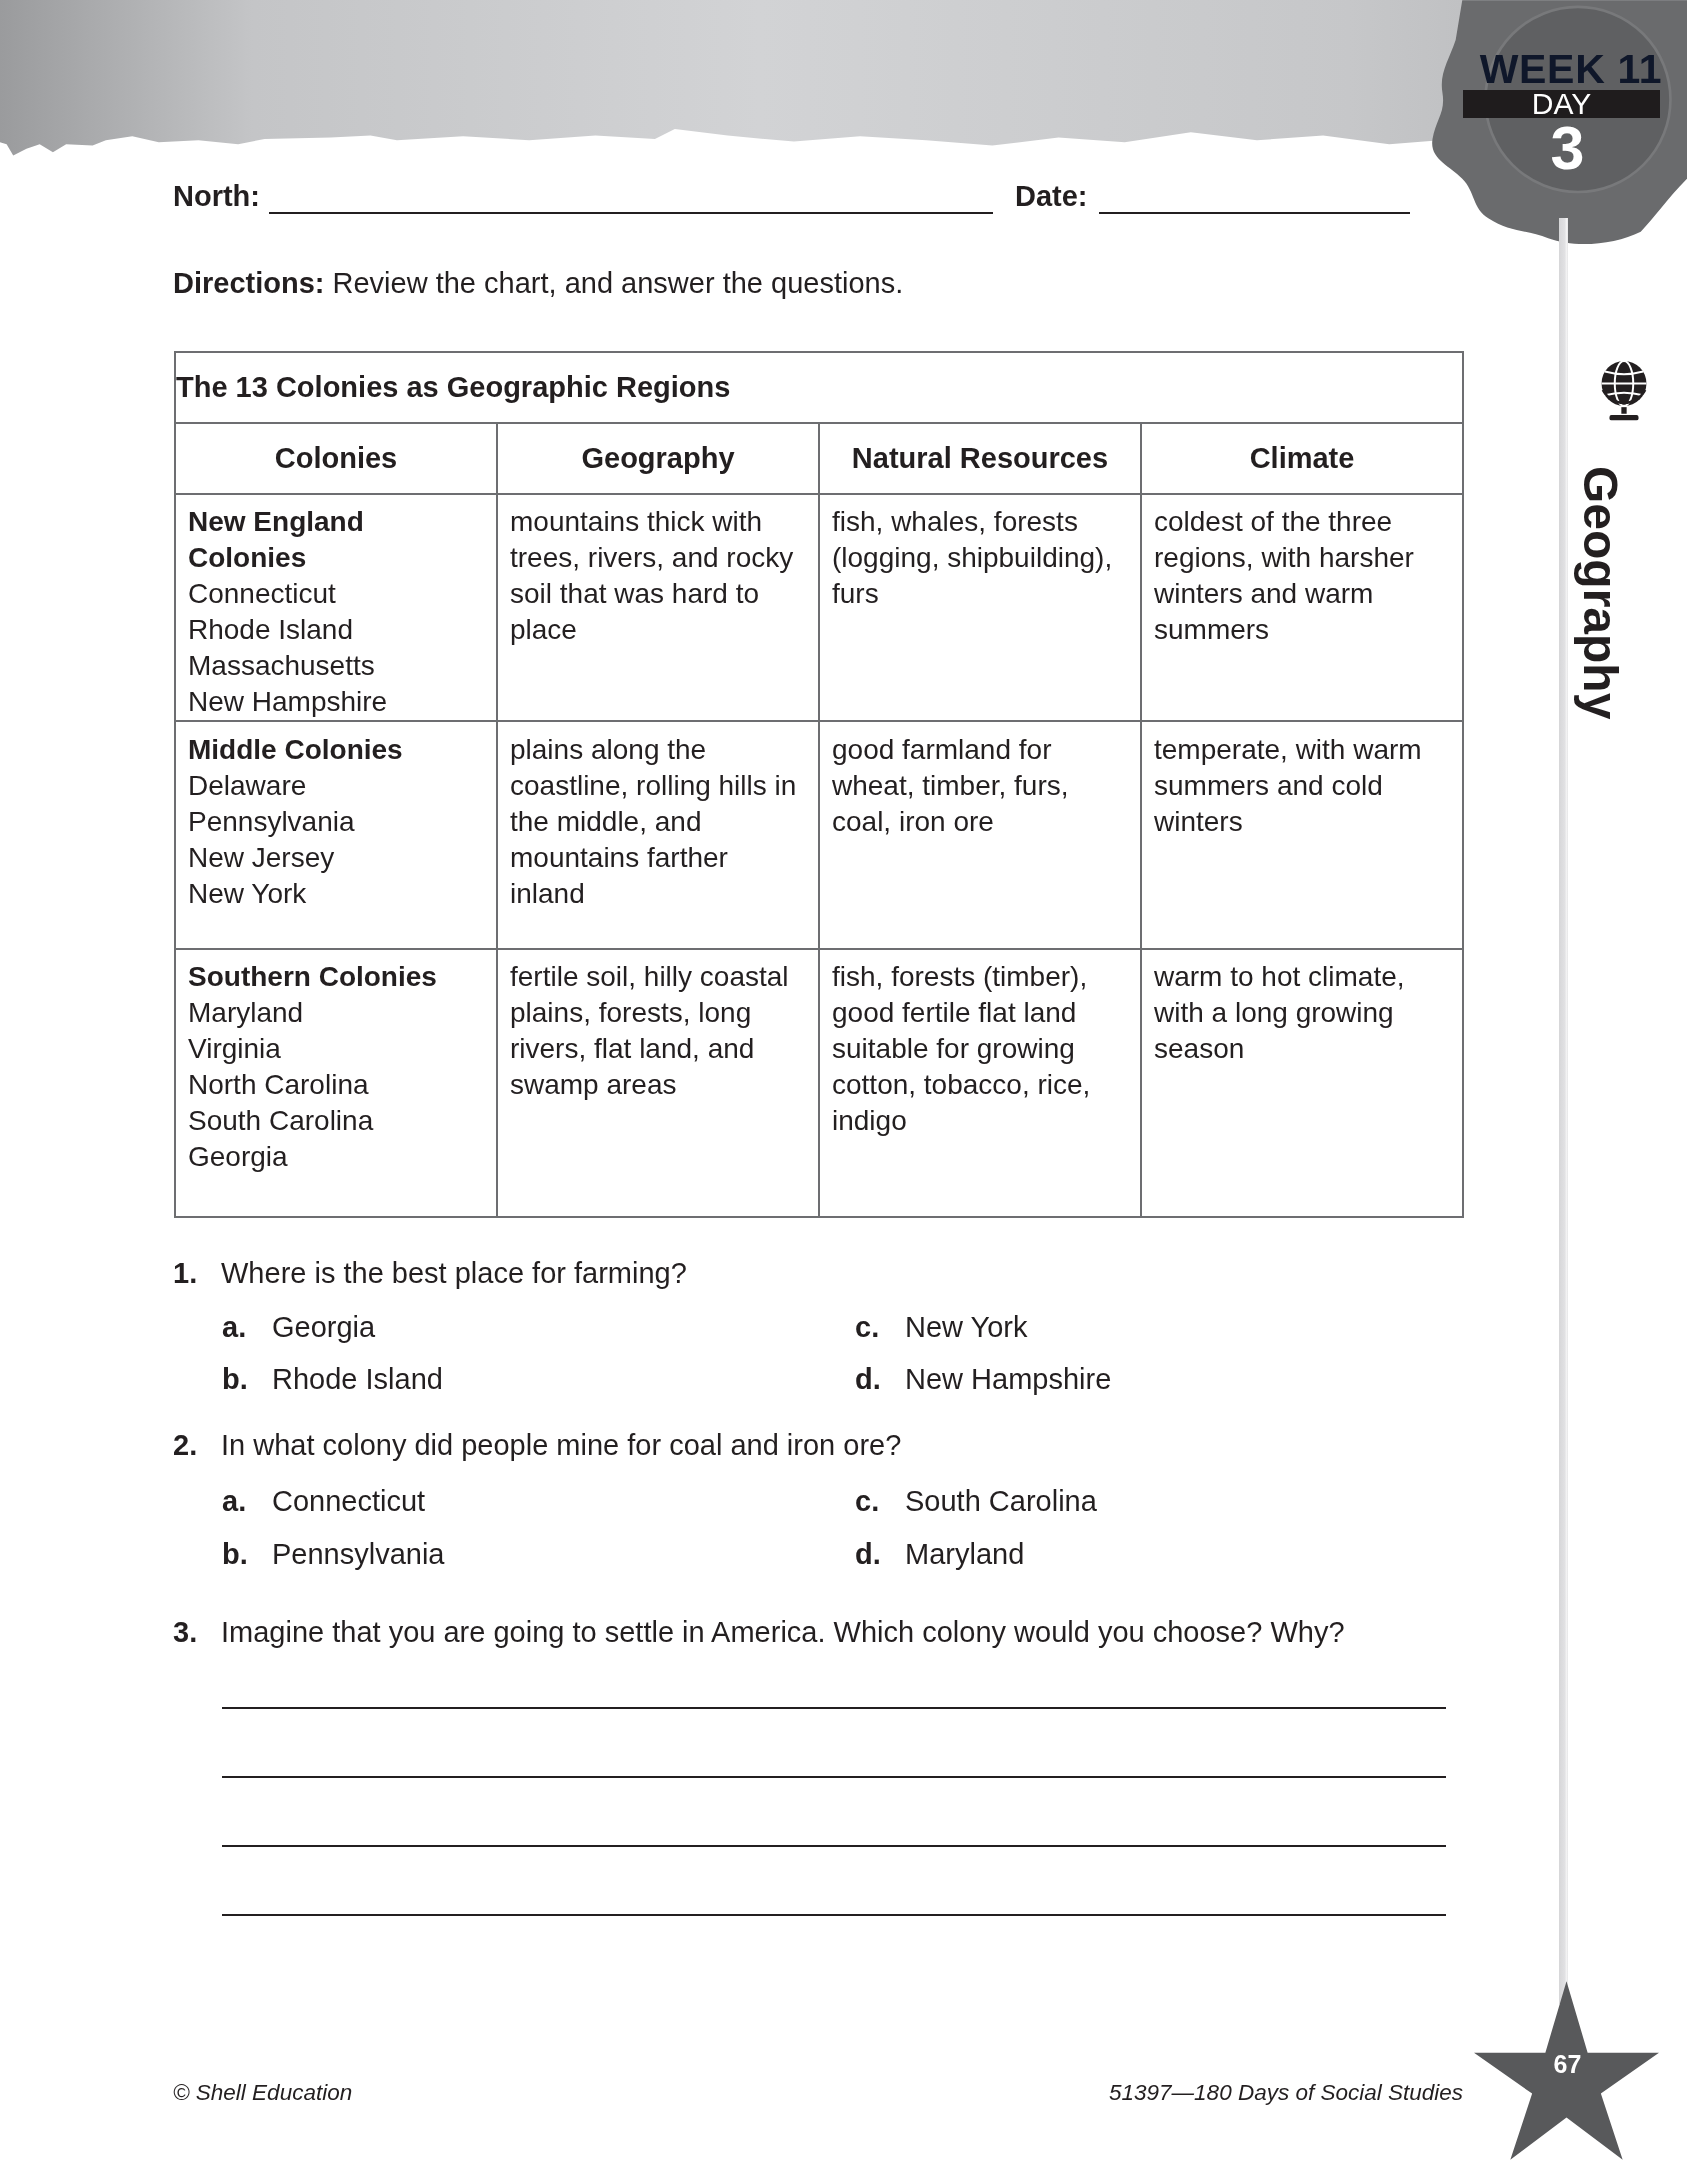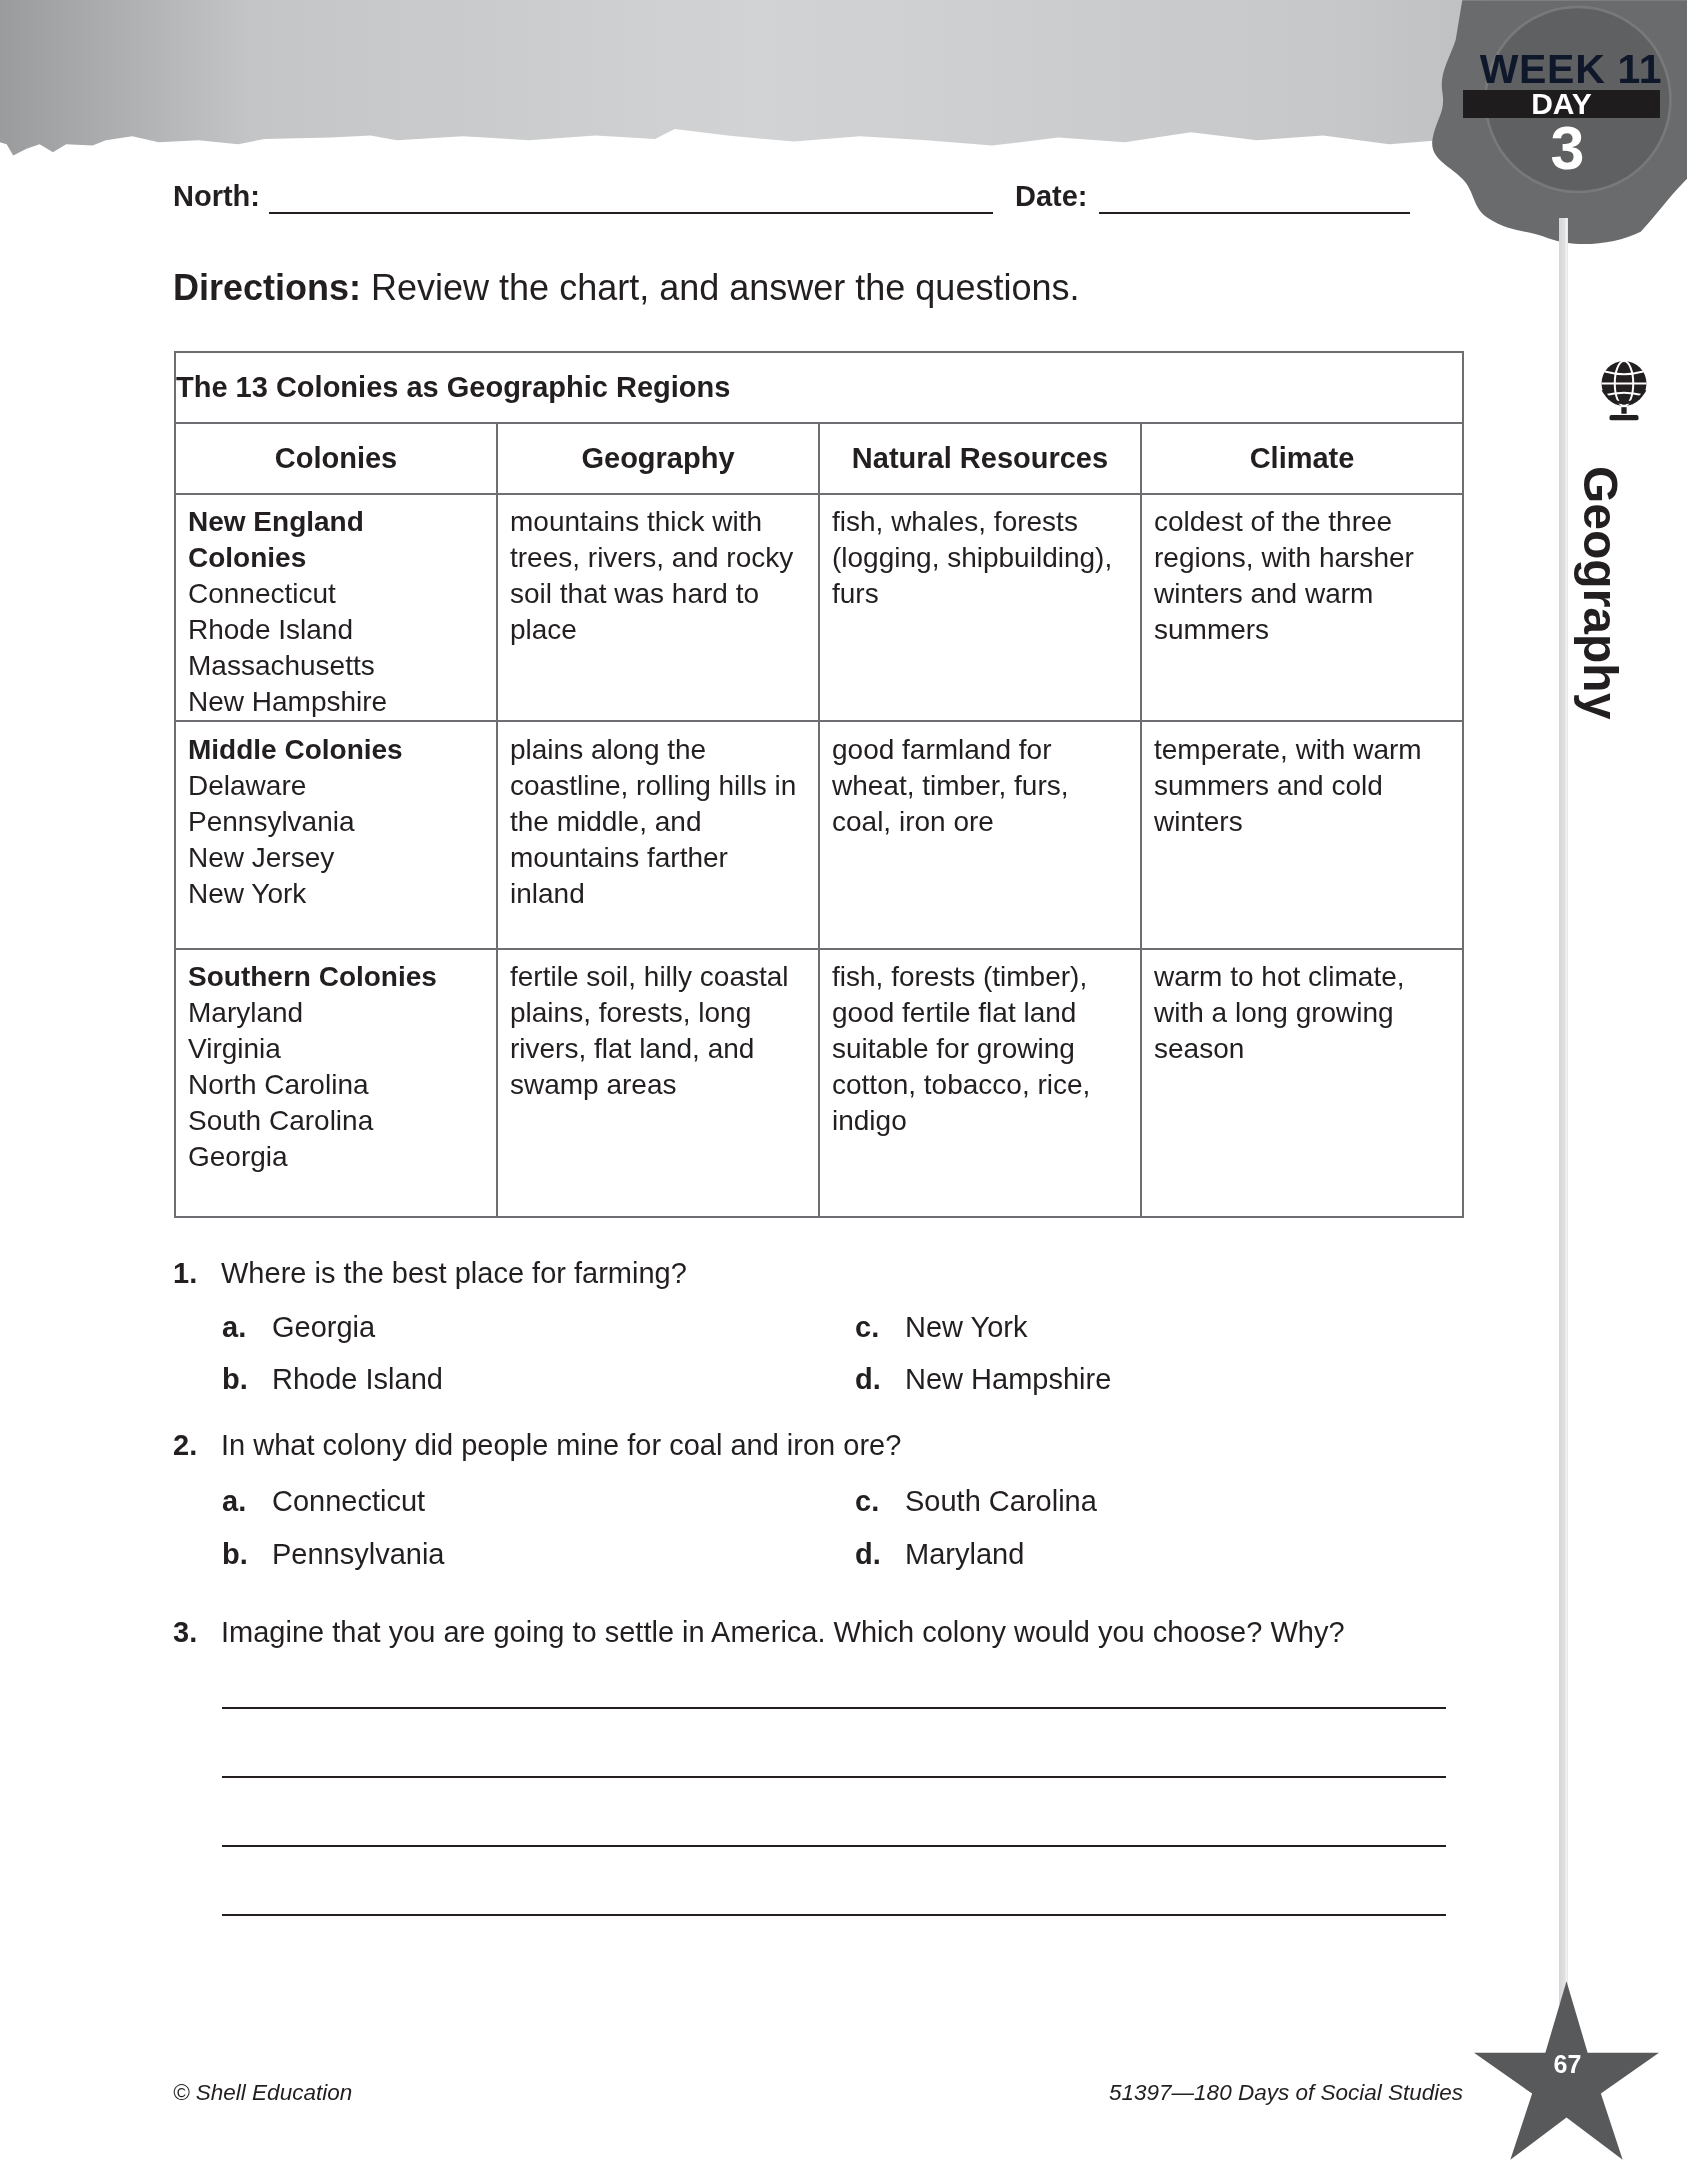--- a/index.html
+++ b/index.html
@@ -7,37 +7,37 @@
     width: 1687px; height: 2183px; position: relative; overflow: hidden;
     background: #ffffff; color: #231f20;
     font-family: "Liberation Sans", "DejaVu Sans", sans-serif;
   }
   .torn-header { position: absolute; left: 0; top: 0; width: 1687px; height: 172px; }
   .badge { position: absolute; left: 1416px; top: 0; width: 271px; height: 265px; }
   .badge-week { position: absolute; left: 1475px; top: 46px; width: 192px; text-align: center;
     color: #0f172a; font-weight: bold; font-size: 41px; letter-spacing: 0.7px; line-height: 46px; }
   .badge-day-bar { position: absolute; left: 1463px; top: 90px; width: 197px; height: 28px; background: #1f1c1d; }
   .badge-day { position: absolute; left: 1463px; top: 89px; width: 197px; text-align: center;
-    color: #fff; font-weight: bold; font-size: 30px; line-height: 30px; }
+    color: #fff; font-weight: normal; font-size: 30px; line-height: 30px; }
   .badge-num { position: absolute; left: 1528px; top: 115px; width: 79px; text-align: center;
     color: #fff; font-weight: bold; font-size: 61px; line-height: 66px; }
   .side-rule { position: absolute; left: 1559px; top: 218px; width: 9.3px; height: 1786px;
     background: linear-gradient(to right, #d6d6d8 0, #e2e2e4 70%, #ffffff 80%, #d8d8da 90%, #ffffff 100%); }
   .globe { position: absolute; left: 1596px; top: 357px; width: 56px; height: 66px; }
   .side-label { position: absolute; left: 1578px; top: 466px; width: 93px; height: 265px; }
   .side-label span { position: absolute; left: 46px; top: 0; transform-origin: 0 0; transform: rotate(90deg);
     font-weight: bold; font-size: 48px; white-space: nowrap; color: #231f20; line-height: 48px; }
 
   .name-row { position: absolute; left: 173px; top: 180px; font-size: 29px; font-weight: bold; }
   .name-label { position: absolute; left: 0; top: 0; white-space: nowrap; }
   .name-line { position: absolute; left: 96px; top: 32px; width: 724px; height: 2px; background: #231f20; }
   .date-label { position: absolute; left: 842px; top: 0; white-space: nowrap; }
   .date-line { position: absolute; left: 926px; top: 32px; width: 311px; height: 2px; background: #231f20; }
 
-  .directions { position: absolute; left: 173px; top: 267px; font-size: 36px; white-space: nowrap; }
+  .directions { position: absolute; left: 173px; top: 267px; font-size: 29px; white-space: nowrap; }
   .directions b { font-weight: bold; }
 
   table.chart { position: absolute; left: 174px; top: 351px; width: 1289px; border-collapse: collapse; table-layout: fixed; }
   table.chart td, table.chart th { border: 2px solid #6d6e71; vertical-align: top; padding: 0; }
   table.chart col { width: 322px; }
   .title-cell { height: 69px; text-align: left; vertical-align: middle !important; font-weight: bold; font-size: 29px; }
   .hdr-cell { height: 69px; text-align: center; vertical-align: middle !important; font-weight: bold; font-size: 29px; }
   .data-cell { font-size: 28px; line-height: 36px; padding: 9.3px 9.3px 0 12px !important; }
   .row-ne td { height: 216px; }
   .row-mid td { height: 216px; }

